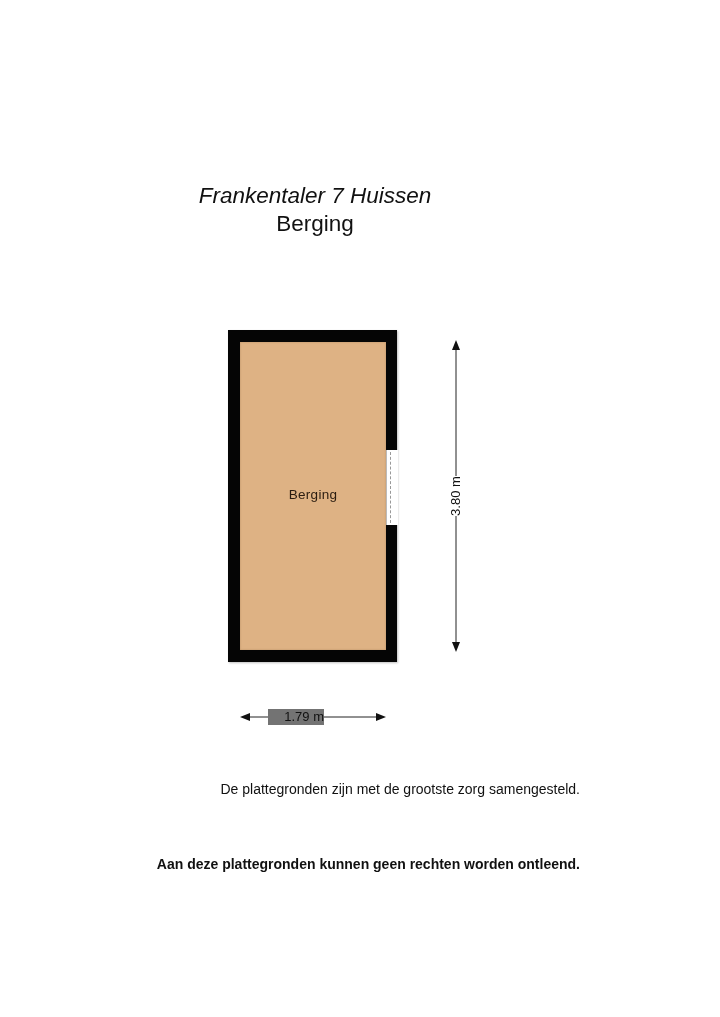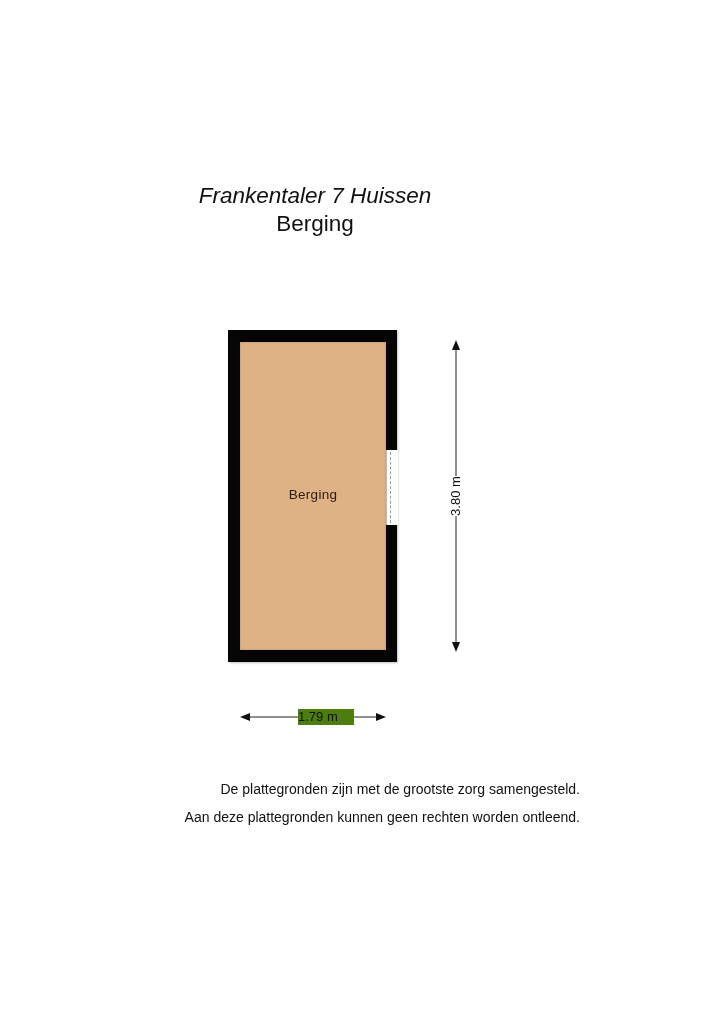--- a/index.html
+++ b/index.html
@@ -17,26 +17,26 @@
             background: #ffffff; border-left: 1px solid #bbb; }
     .door-line { position: absolute; left: 390px; top: 452px; width: 0; height: 71px;
                  border-left: 1px dashed #999; }
     .room-label { position: absolute; left: 240px; width: 146px; top: 487px;
                   text-align: center; font-size: 13.5px; color: #2a1c10; letter-spacing: 0.3px; }
     .vdim { position: absolute; left: 455px; top: 340px; width: 2px; height: 312px; }
     .vdim-label { position: absolute; left: 436px; top: 485px; width: 40px; height: 22px;
                   transform: rotate(-90deg); transform-origin: center; text-align: center;
                   font-size: 13px; background: #fff; line-height: 22px; }
     .hdim { position: absolute; left: 240px; top: 711px; width: 146px; height: 12px; }
-    .hdim-label { position: absolute; left: 298px; top: 709px; width: 56px; text-align: left;
-                  font-size: 13px; background: #4d7c0f; line-height: 16px; }
+    .hdim-label { position: absolute; left: 268px; top: 709px; width: 56px; text-align: right;
+                  font-size: 13px; background: #737373; line-height: 16px; }
     .disclaimer { position: absolute; left: 0; width: 580px; text-align: right;
                   font-size: 14px; line-height: 28px; color: #111; }
     #d1 { top: 775px; }
-    #d2 { top: 803px; }
+    #d2 { top: 850px; font-weight: bold; }
   </style>
 </head>
 <body>
 
 <div id="t1" class="title">Frankentaler 7 Huissen</div>
 <div id="t2" class="title">Berging</div>
 
 <div>
   <div class="wall"></div>
   <div class="floor"></div>

